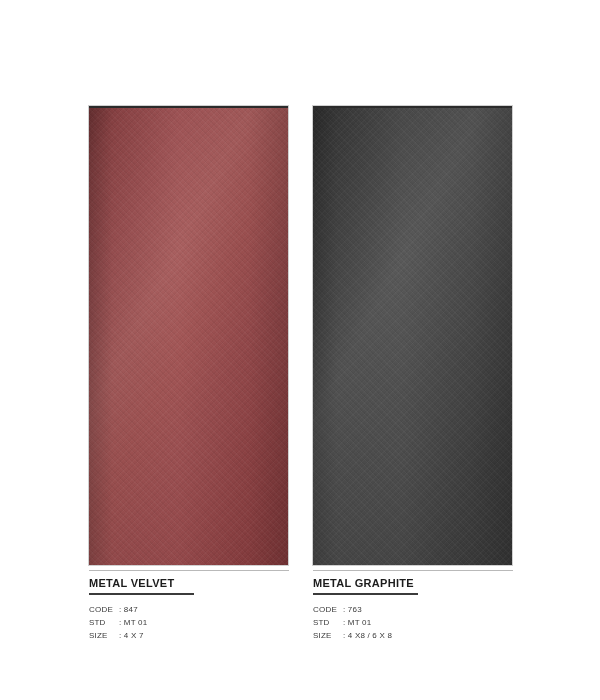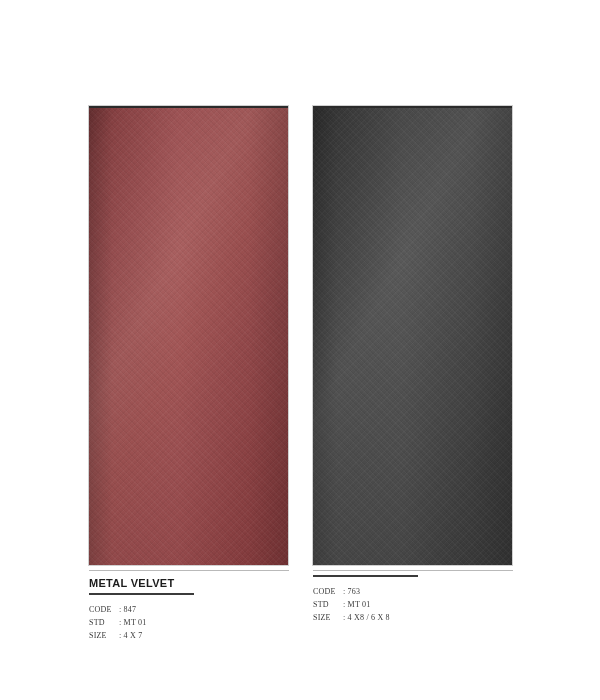--- a/index.html
+++ b/index.html
@@ -116,21 +116,20 @@
   }
   .spec .rows {
     margin-top: 8px;
   }
   .spec .row {
     display: flex;
     font-size: 8px;
     color: #3a3a3a;
     line-height: 13px;
     letter-spacing: 0.2px;
-    font-family: Liberation Serif, serif;
   }
   .spec .row .k { width: 30px; flex: none; }
   .spec .row .v { white-space: pre; }
 
   
   .strip {
     position: absolute;
     left: 0;
     top: 640px;
     width: 600px;
@@ -167,20 +166,21 @@
     </div>
     <div class="row">
       <span class="k">SIZE</span>
       <span class="v">: 4 X 7</span>
     </div>
   </div>
 </div>
 
 <div class="spec graphite">
   <div class="rule-top"></div>
+  <div class="title">METAL GRAPHITE</div>
   <div class="rule-under"></div>
   <div class="rows">
     <div class="row">
       <span class="k">CODE</span>
       <span class="v">: 763</span>
     </div>
     <div class="row">
       <span class="k">STD</span>
       <span class="v">: MT 01</span>
     </div>

